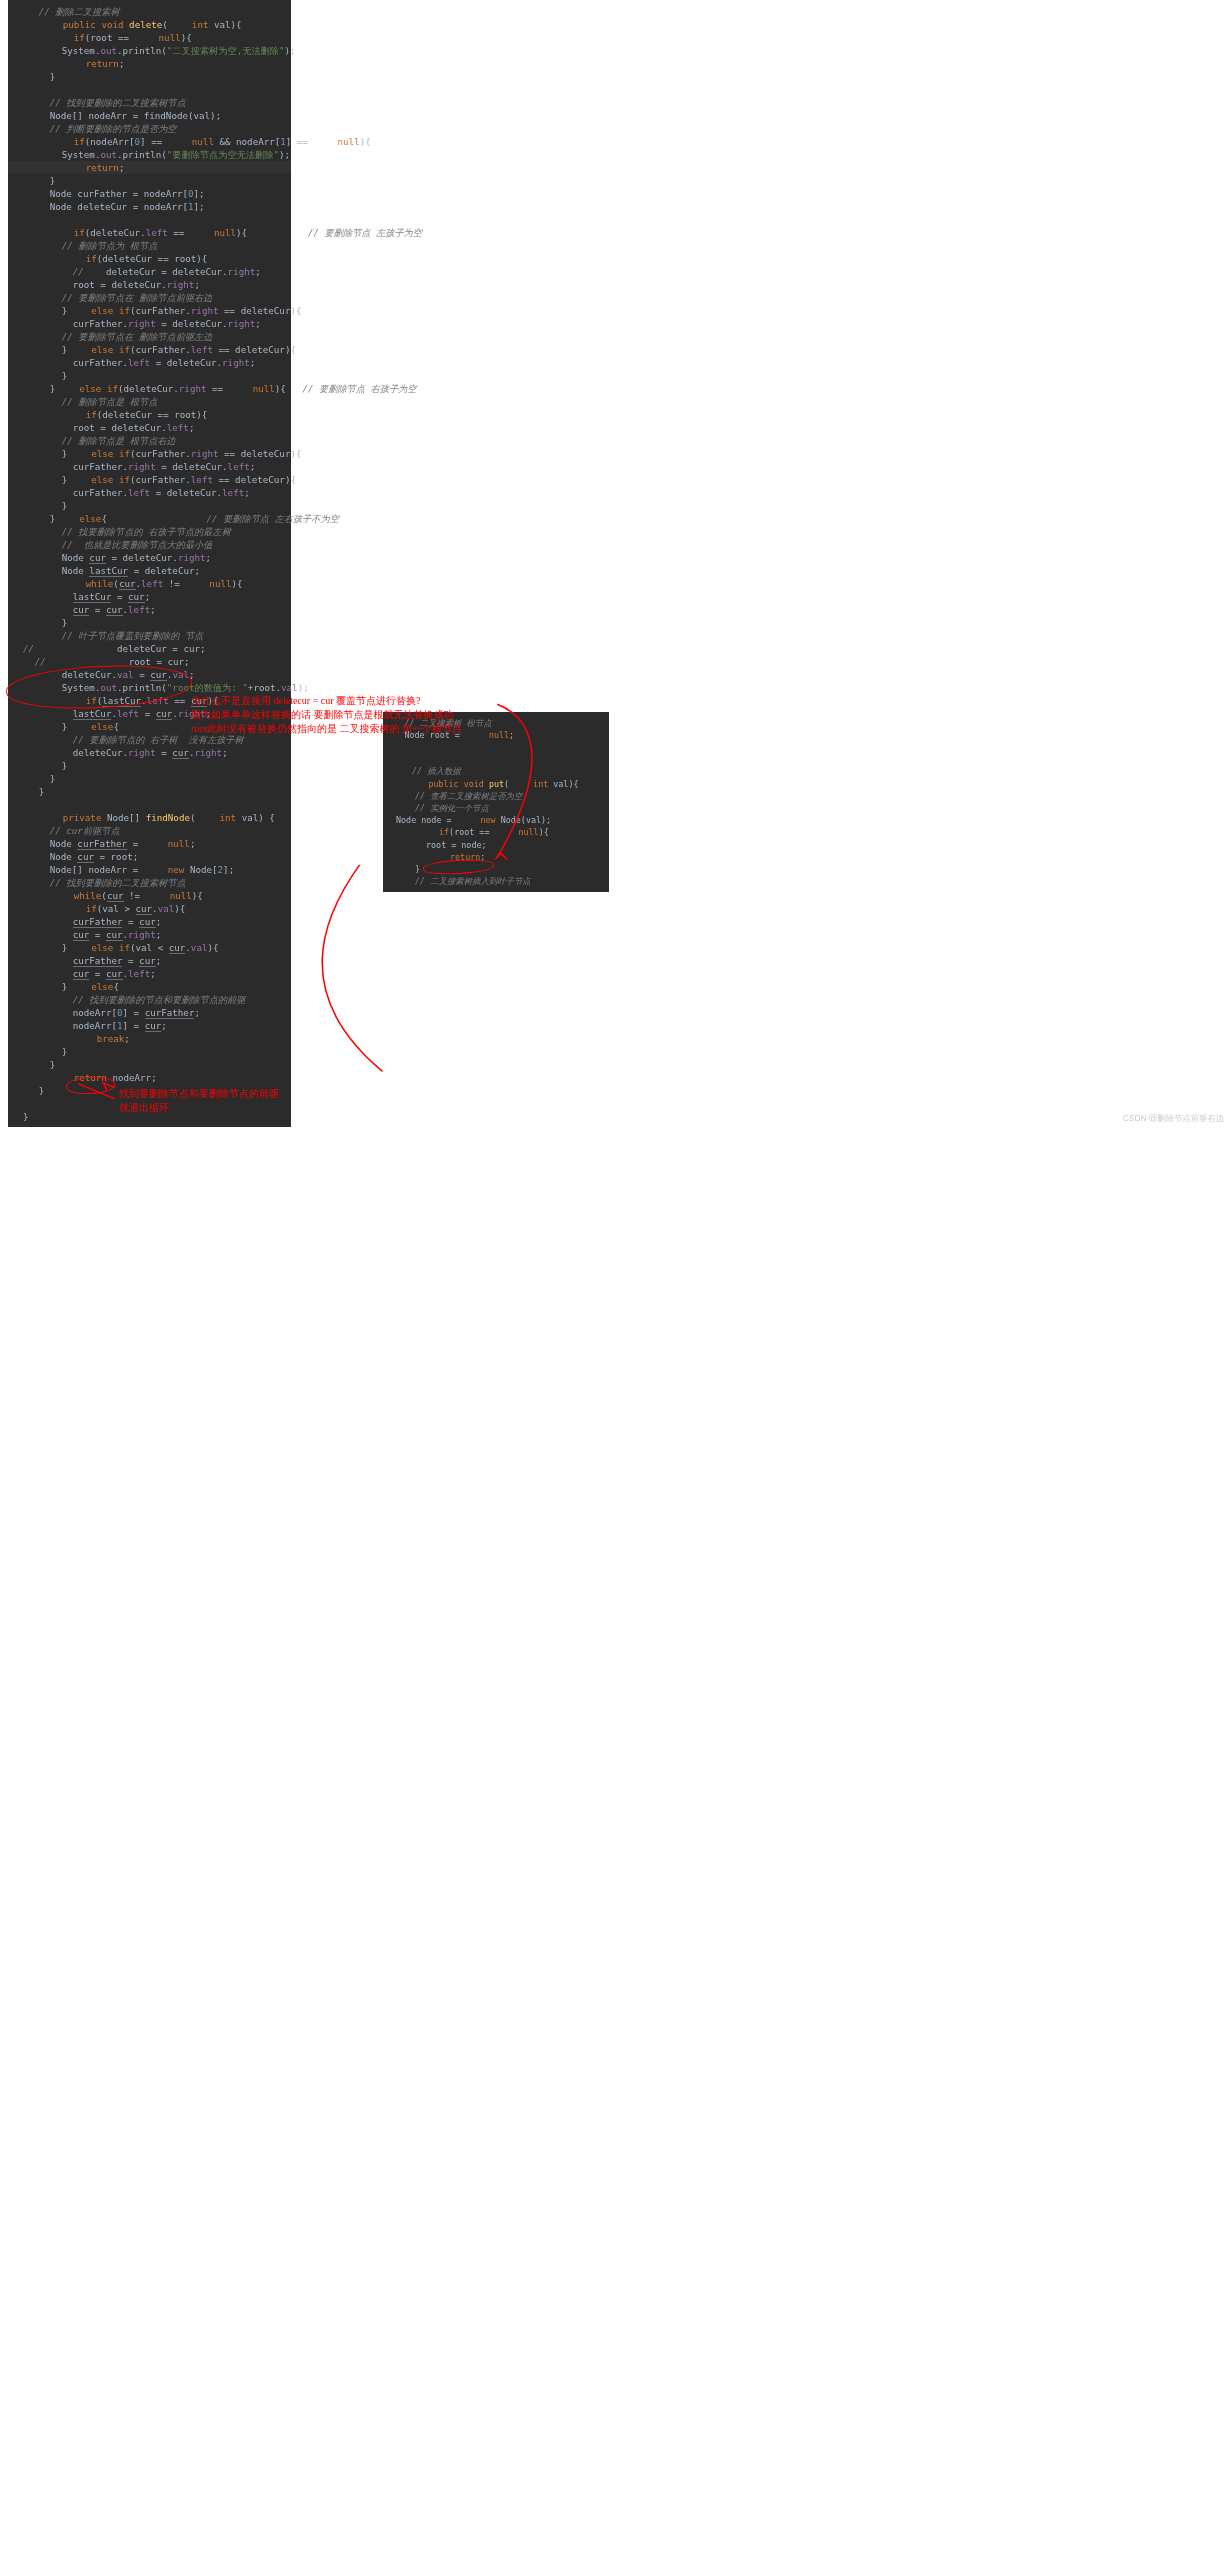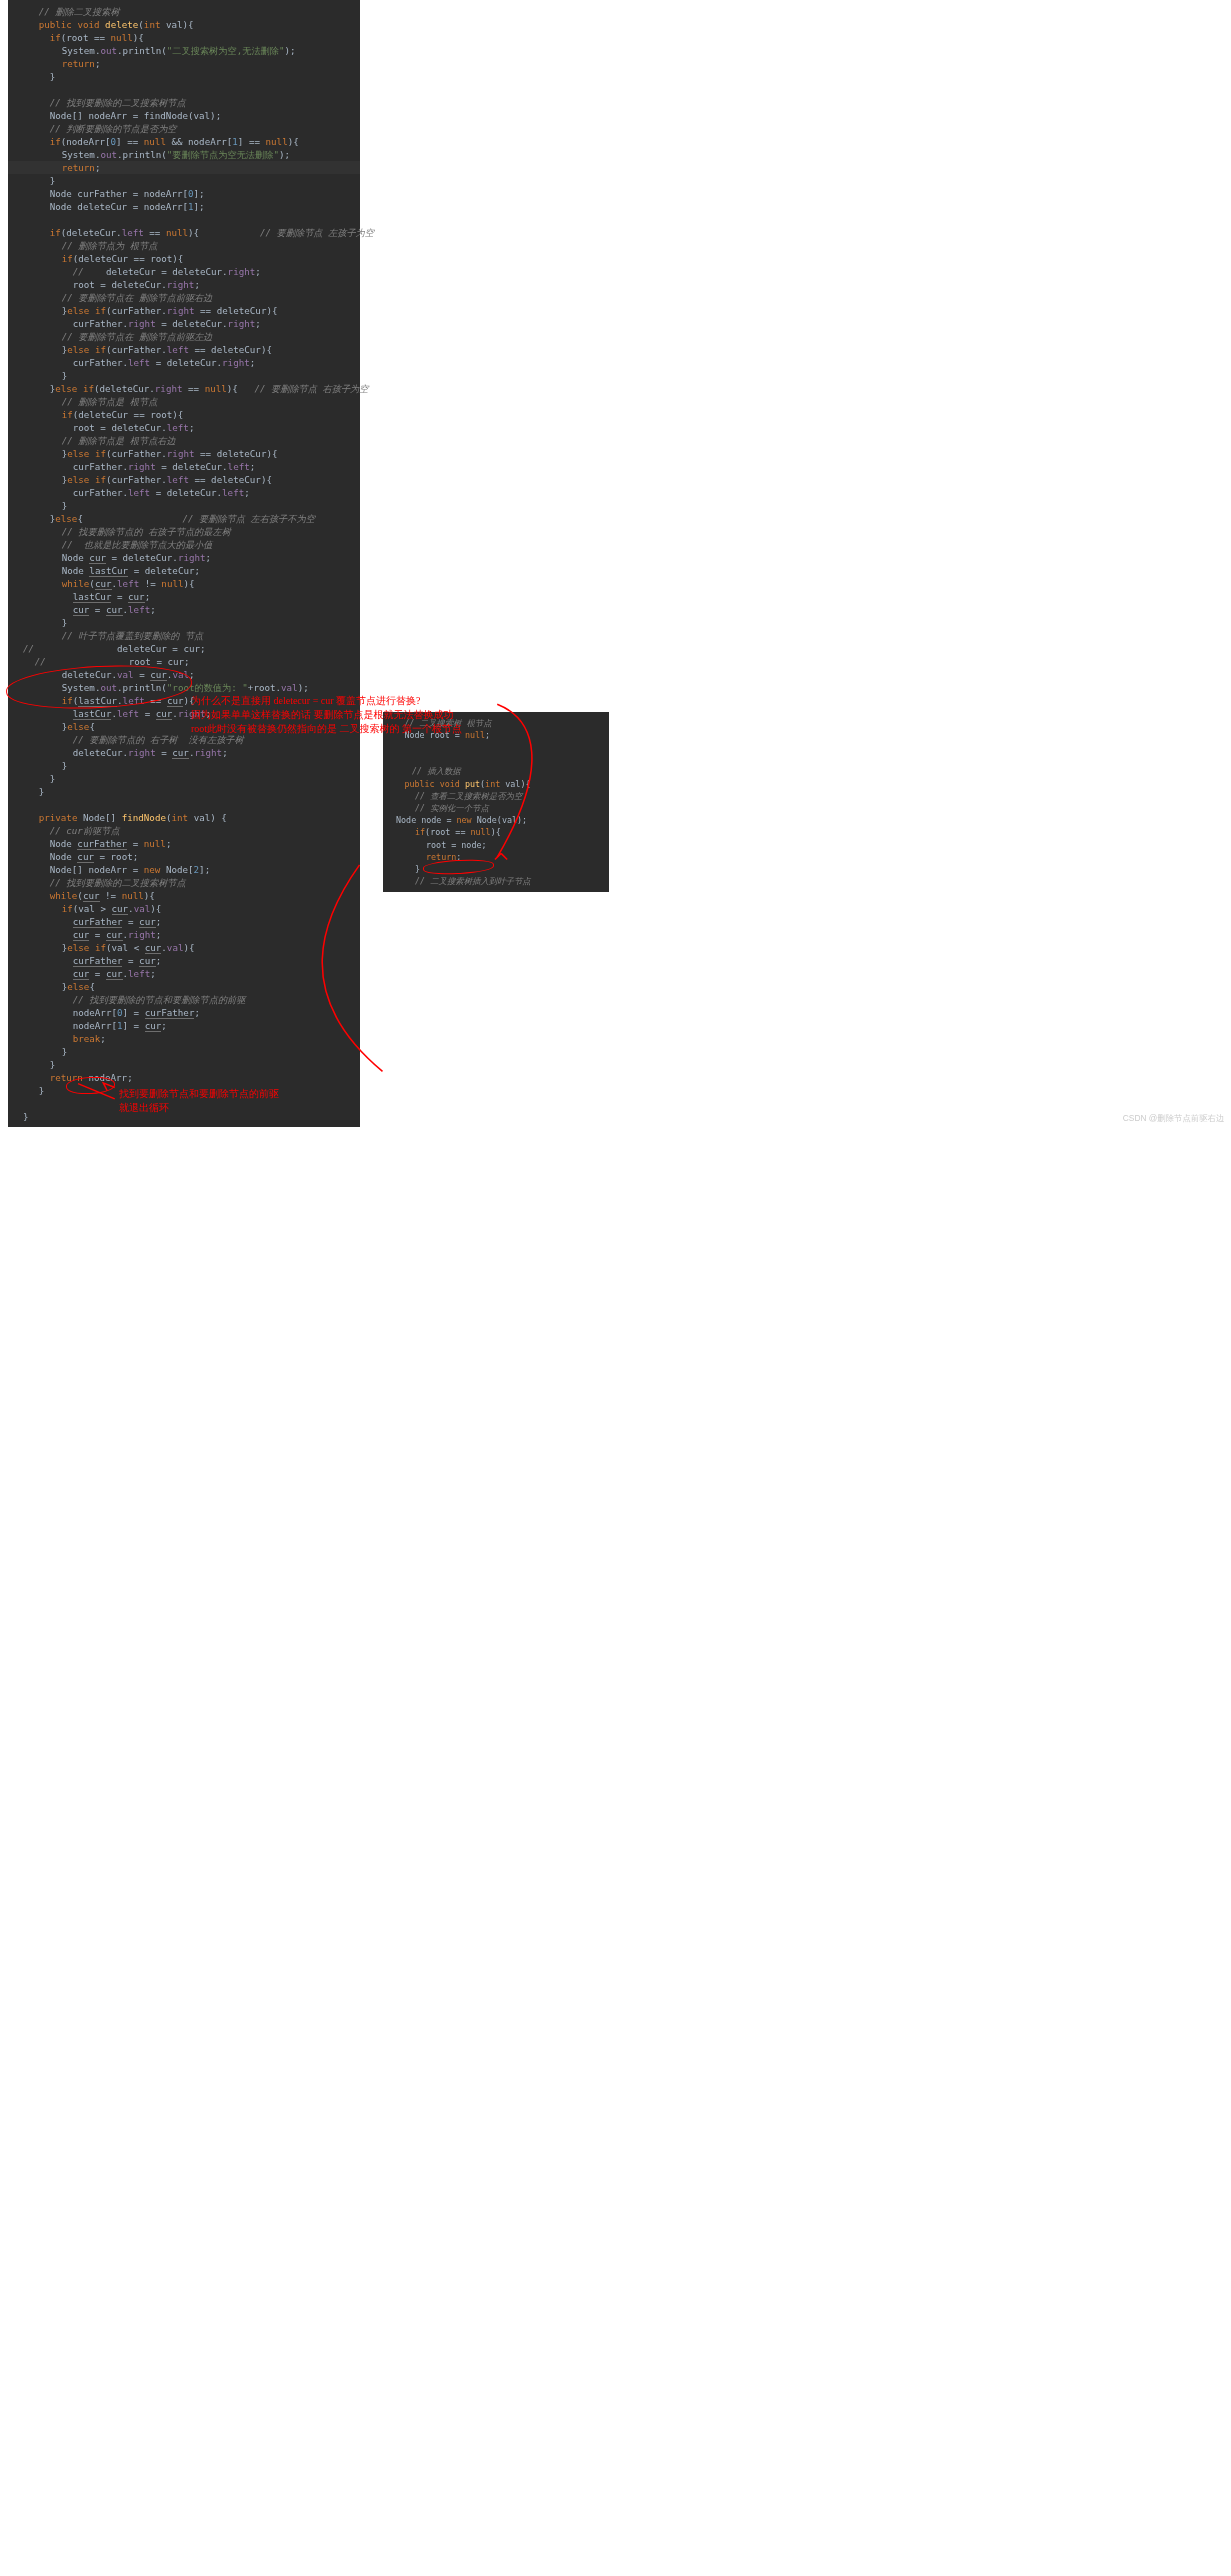--- a/index.html
+++ b/index.html
@@ -9,42 +9,42 @@
     font-family: "Consolas", "Monaco", monospace;
     font-size: 9.2px;
     width: 1232px;
     position: relative;
   }
   .editor {
     background: #2b2b2b;
     color: #a9b7c6;
     padding: 4.6px 0;
     position: relative;
-    width: 352px;
+    width: 283px;
     line-height: 13px;
   }
   .main-editor {
     margin-left: 7.7px;
     margin-top: 0;
   }
   .side-editor {
     position: absolute;
     left: 383px;
     top: 712px;
     width: 226px;
     font-size: 8.4px;
     line-height: 12.2px;
   }
   .line { white-space: pre; padding-left: 15.3px; }
   .indent1 { padding-left: 31px; }
   .indent2 { padding-left: 42px; }
   .indent3 { padding-left: 54px; }
   .indent4 { padding-left: 65px; }
   .hl { background: #323232; }
-  .kw { color: #cc7832; }
+  .kw { color: #cc7832; margin-left: 24px; }
   .str { color: #6a8759; }
   .num { color: #6897bb; }
   .com { color: #808080; font-style: italic; }
   .mtd { color: #ffc66d; margin-top: 44px; }
   .field { color: #9876aa; }
   .underline-var { border-bottom: 0.8px solid #6e6e6e; }
   
   .annotation {
     position: absolute;
     color: #ff0000;

